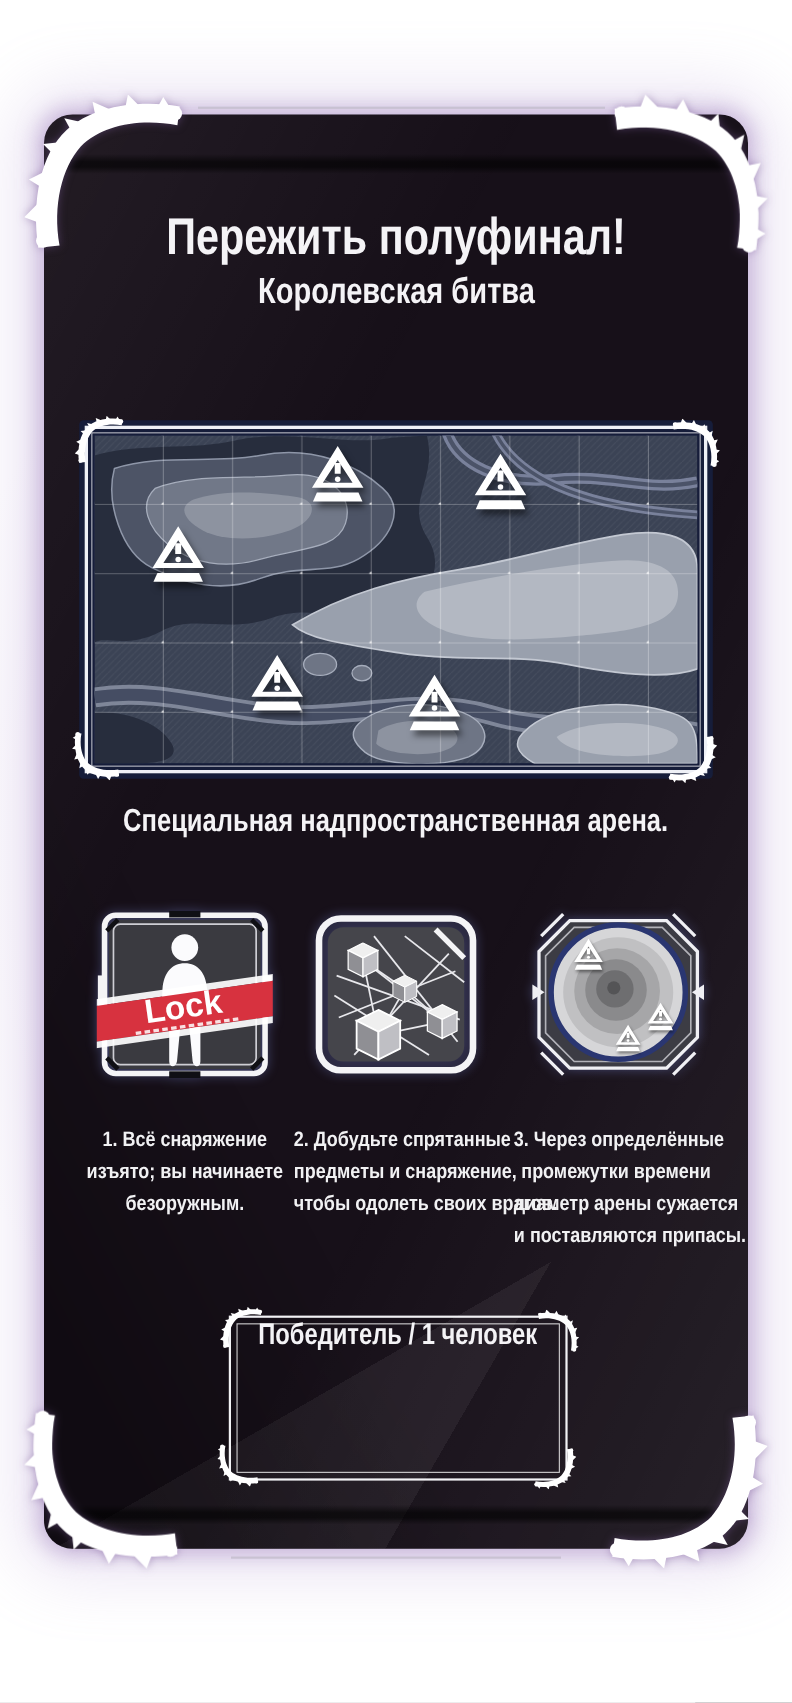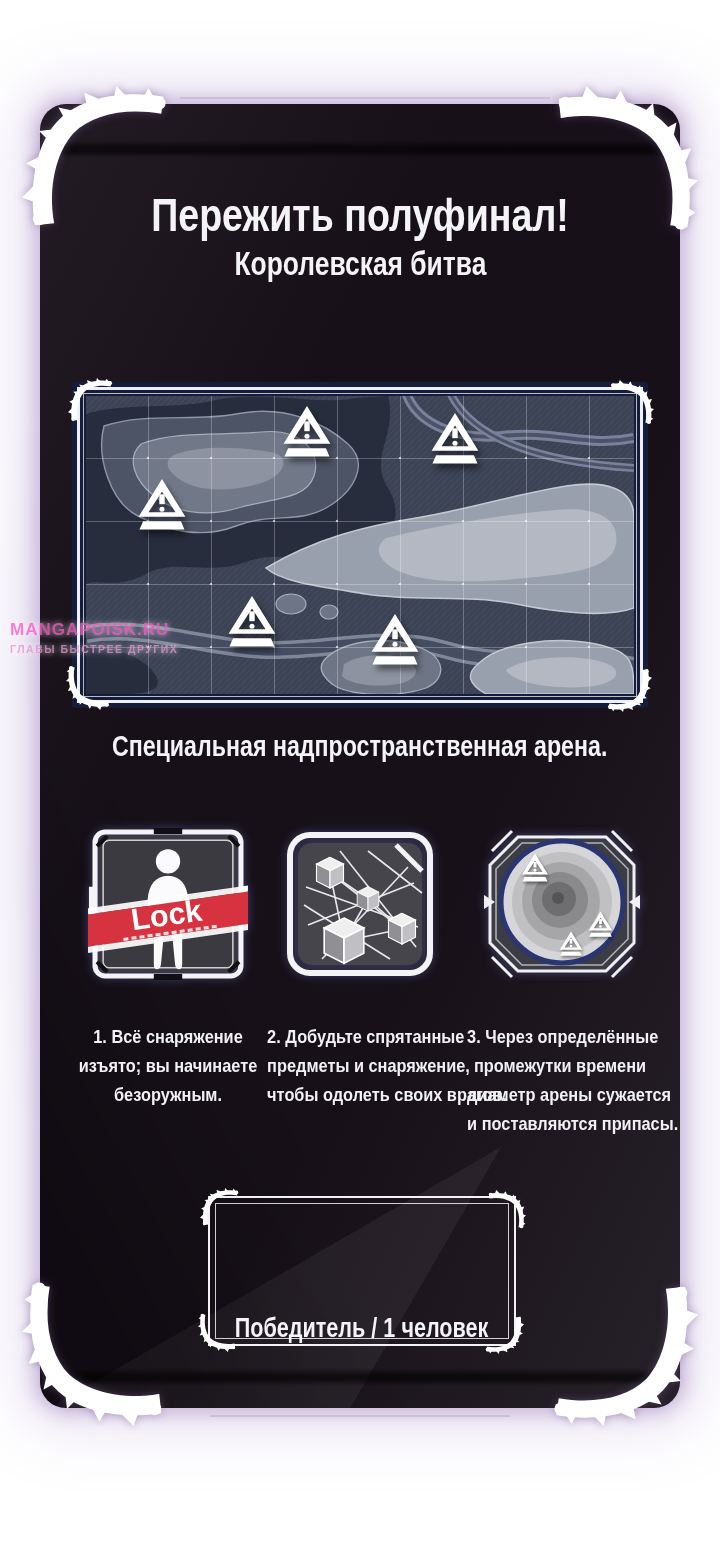--- a/index.html
+++ b/index.html
@@ -55,21 +55,21 @@
   
   .rule-icon{position:absolute;top:724px;}
   .ri-1{left:48px;} .ri-2{left:242px;} .ri-3{left:442px;}
   .rule-text{position:absolute;top:918px;width:216px;text-align:center;color:#f1f1f3;
              font-weight:bold;font-size:19px;line-height:29px;transform:scaleX(.86);transform-origin:center top;}
   .rt-1{left:20px;} .rt-2{left:212px;} .rt-3{left:412px;}
   .rule-text span{display:block;white-space:nowrap;}
 
   
   .winner-btn{position:absolute;left:168px;top:1092px;width:304px;height:146px;border:2px solid #f2f2f5;
-              display:flex;align-items:flex-end;justify-content:center;background:transparent;cursor:pointer;}
+              display:flex;align-items:flex-start;justify-content:center;background:transparent;cursor:pointer;}
   .winner-btn::after{content:"";position:absolute;inset:5px;border:1px solid rgba(255,255,255,.8);}
   .winner-label{color:#f4f3f6;font-size:27px;font-weight:bold;}
   .btn-corner{position:absolute;color:#ffffff;}
   .bc-tl{left:-10px;top:-10px;} .bc-tr{right:-10px;top:-10px;transform:rotate(90deg);}
   .bc-br{right:-10px;bottom:-10px;transform:rotate(180deg);} .bc-bl{left:-10px;bottom:-10px;transform:rotate(270deg);}
 
   
   .watermark{position:absolute;left:10px;top:620px;z-index:40;opacity:.8;pointer-events:none;
              text-shadow:0 0 6px rgba(255,255,255,.9);}
   .wm1{color:#ff5fc8;font-size:17px;font-weight:900;letter-spacing:1px;}
@@ -326,18 +326,14 @@
           </svg></span>
       <span class="btn-corner bc-br"><svg width="40" height="40" viewBox="0 0 140 140">
             <use href="#flourish"></use>
           </svg></span>
       <span class="btn-corner bc-bl"><svg width="40" height="40" viewBox="0 0 140 140">
             <use href="#flourish"></use>
           </svg></span>
     </div>
   </div>
 
-  <div class="watermark">
-    <div class="wm1">MANGAPOISK.RU</div>
-    <div class="wm2">ГЛАВЫ БЫСТРЕЕ ДРУГИХ</div>
-  </div>
 
 </div>
 
 </body></html>

